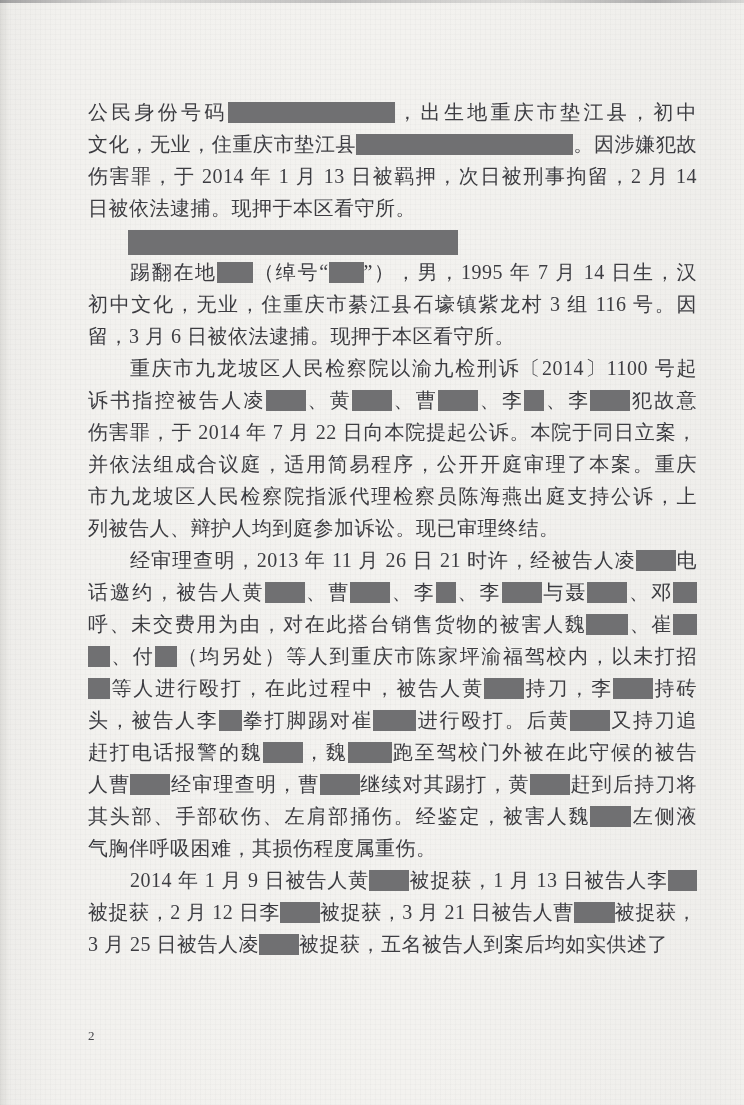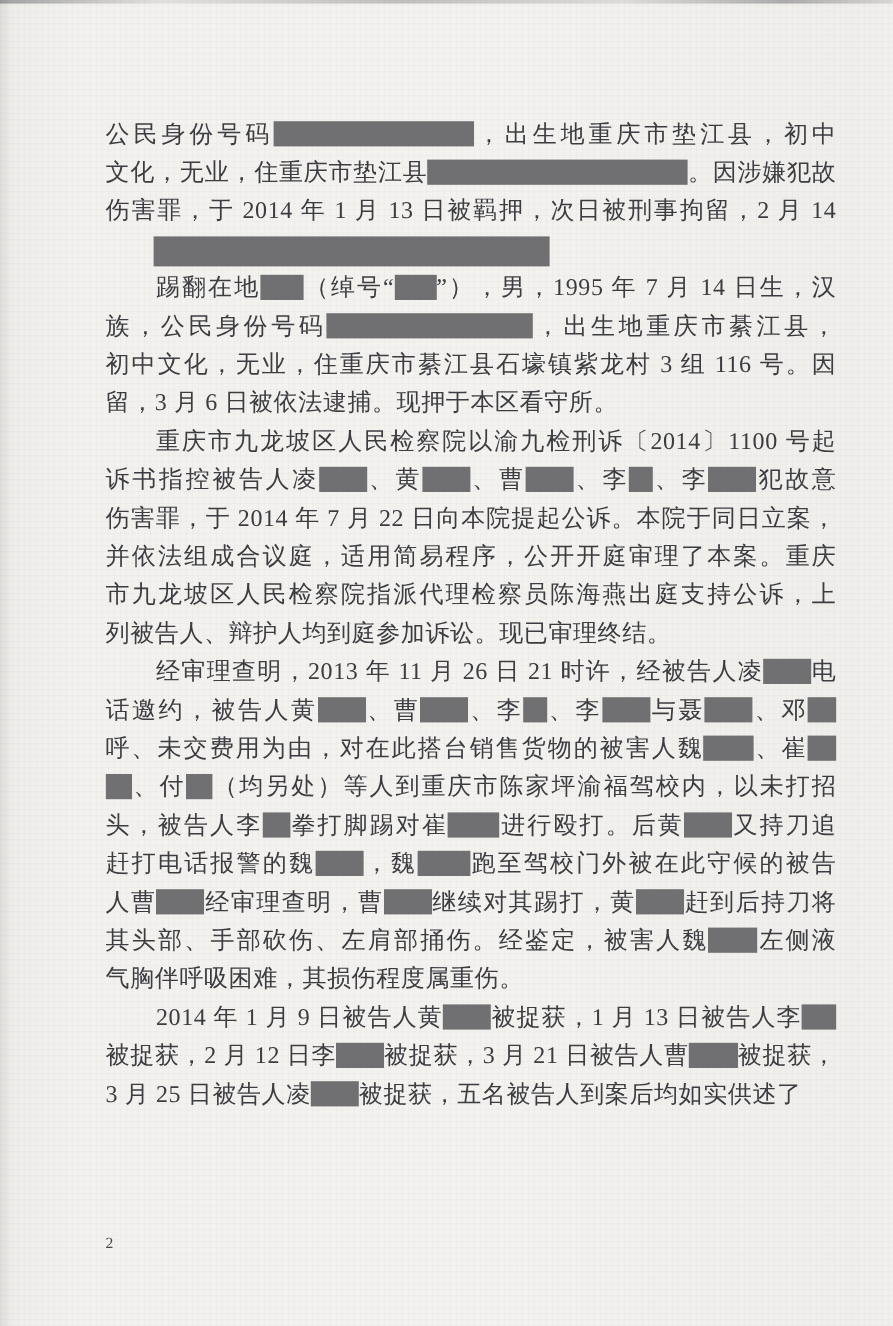--- a/index.html
+++ b/index.html
@@ -73,35 +73,36 @@
   }
 </style>
 </head>
 <body>
 
 <div class="page">
   <div class="doc" id="doc">
       <div class="line justify"><span>公民身份号码</span><span class="redact" style="width: 167px;"></span><span>，出生地重庆市垫江县，初中</span></div>
       <div class="line justify"><span>文化，无业，住重庆市垫江县</span><span class="redact" style="width: 217px;"></span><span>。因涉嫌犯故意</span></div>
       <div class="line justify"><span>伤害罪，于 2014 年 1 月 13 日被羁押，次日被刑事拘留，2 月 14</span></div>
+      <div class="line"><span>日被依法逮捕。现押于本区看守所。</span></div>
       <div class="line barline" style="text-indent: 40px;"><span class="redact" style="width: 330px;"></span></div>
       <div class="line justify indent"><span>踢翻在地</span><span class="redact" style="width: 36px;"></span><span>（绰号“</span><span class="redact" style="width: 35px;"></span><span>”），男，1995 年 7 月 14 日生，汉</span></div>
-      <div class="line justify"><span>族，公民身份号码</span><span class="redact" style="width: 172px;"></span><span>，出生地重庆市綦江县，</span></div>
       <div class="line justify"><span>初中文化，无业，住重庆市綦江县石壕镇紫龙村 3 组 116 号。因</span></div>
       <div class="line"><span>留，3 月 6 日被依法逮捕。现押于本区看守所。</span></div>
       <div class="line justify indent"><span>重庆市九龙坡区人民检察院以渝九检刑诉〔2014〕1100 号起</span></div>
       <div class="line justify"><span>诉书指控被告人凌</span><span class="redact" style="width: 40px;"></span><span>、黄</span><span class="redact" style="width: 40px;"></span><span>、曹</span><span class="redact" style="width: 40px;"></span><span>、李</span><span class="redact" style="width: 20px;"></span><span>、李</span><span class="redact" style="width: 40px;"></span><span>犯故意</span></div>
       <div class="line justify"><span>伤害罪，于 2014 年 7 月 22 日向本院提起公诉。本院于同日立案，</span></div>
       <div class="line justify"><span>并依法组成合议庭，适用简易程序，公开开庭审理了本案。重庆</span></div>
       <div class="line justify"><span>市九龙坡区人民检察院指派代理检察员陈海燕出庭支持公诉，上</span></div>
       <div class="line"><span>列被告人、辩护人均到庭参加诉讼。现已审理终结。</span></div>
       <div class="line justify indent"><span>经审理查明，2013 年 11 月 26 日 21 时许，经被告人凌</span><span class="redact" style="width: 40px;"></span><span>电</span></div>
       <div class="line justify"><span>话邀约，被告人黄</span><span class="redact" style="width: 40px;"></span><span>、曹</span><span class="redact" style="width: 40px;"></span><span>、李</span><span class="redact" style="width: 20px;"></span><span>、李</span><span class="redact" style="width: 40px;"></span><span>与聂</span><span class="redact" style="width: 40px;"></span><span>、邓</span><span class="redact" style="width: 24px;"></span></div>
       <div class="line justify"><span>呼、未交费用为由，对在此搭台销售货物的被害人魏</span><span class="redact" style="width: 42px;"></span><span>、崔</span><span class="redact" style="width: 24px;"></span></div>
       <div class="line justify"><span class="redact" style="width: 22px;"></span><span>、付</span><span class="redact" style="width: 22px;"></span><span>（均另处）等人到重庆市陈家坪渝福驾校内，以未打招</span></div>
+      <div class="line justify"><span class="redact" style="width: 22px;"></span><span>等人进行殴打，在此过程中，被告人黄</span><span class="redact" style="width: 40px;"></span><span>持刀，李</span><span class="redact" style="width: 40px;"></span><span>持砖</span></div>
       <div class="line justify"><span>头，被告人李</span><span class="redact" style="width: 23px;"></span><span>拳打脚踢对崔</span><span class="redact" style="width: 43px;"></span><span>进行殴打。后黄</span><span class="redact" style="width: 40px;"></span><span>又持刀追</span></div>
       <div class="line justify"><span>赶打电话报警的魏</span><span class="redact" style="width: 40px;"></span><span>，魏</span><span class="redact" style="width: 44px;"></span><span>跑至驾校门外被在此守候的被告</span></div>
       <div class="line justify"><span>人曹</span><span class="redact" style="width: 40px;"></span><span>经审理查明，曹</span><span class="redact" style="width: 40px;"></span><span>继续对其踢打，黄</span><span class="redact" style="width: 40px;"></span><span>赶到后持刀将</span></div>
       <div class="line justify"><span>其头部、手部砍伤、左肩部捅伤。经鉴定，被害人魏</span><span class="redact" style="width: 41px;"></span><span>左侧液</span></div>
       <div class="line"><span>气胸伴呼吸困难，其损伤程度属重伤。</span></div>
       <div class="line justify indent"><span>2014 年 1 月 9 日被告人黄</span><span class="redact" style="width: 40px;"></span><span>被捉获，1 月 13 日被告人李</span><span class="redact" style="width: 29px;"></span></div>
       <div class="line justify"><span>被捉获，2 月 12 日李</span><span class="redact" style="width: 40px;"></span><span>被捉获，3 月 21 日被告人曹</span><span class="redact" style="width: 41px;"></span><span>被捉获，</span></div>
       <div class="line"><span>3 月 25 日被告人凌</span><span class="redact" style="width: 40px;"></span><span>被捉获，五名被告人到案后均如实供述了</span></div>
     </div>
   <div class="pagenum">2</div>

